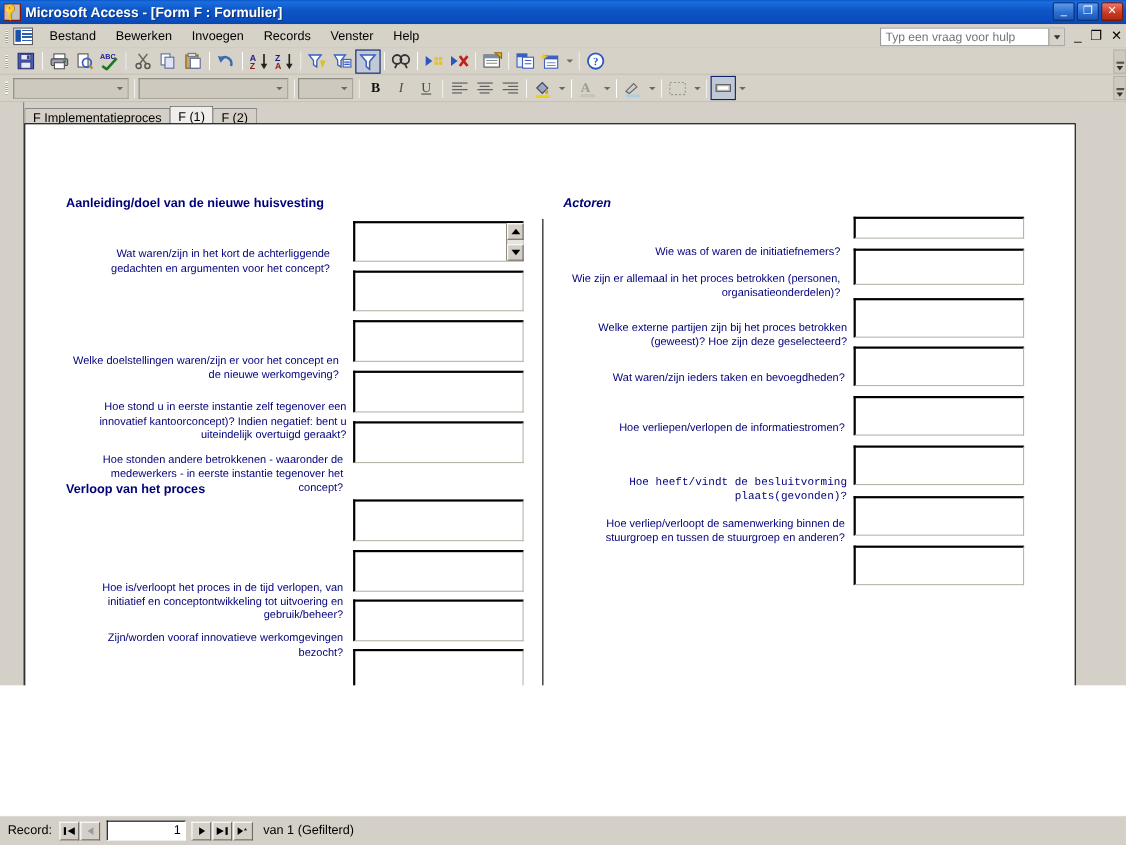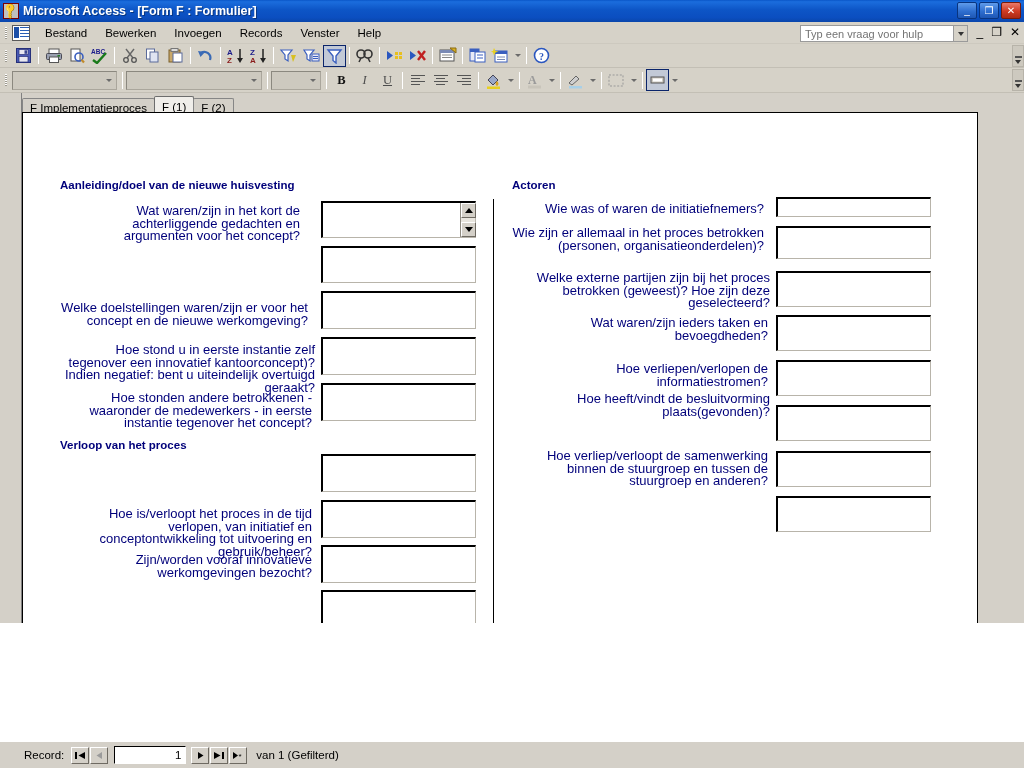--- a/index.html
+++ b/index.html
@@ -158,21 +158,21 @@
   .form-bottom-gap {
     position:absolute; left:0; top: 623px; width: 1024px; height: 25px; background:#d4d0c8;
   }
 
   
   .section-title {
     position: absolute; font-size: 11.5px; font-weight: bold; color: #00007a;
     white-space: nowrap;
   }
   .flabel {
-    position: absolute; font-size: 13px; color: #00007a; line-height: 12.5px;
+    position: absolute; font-size: 10px; color: #00007a; line-height: 12.5px; margin-top: 21px;
   }
   .fbox {
     position: absolute; background: #fff;
     border-top: 2px solid #000; border-left: 2px solid #000;
     border-right: 1px solid #b8b4aa; border-bottom: 1px solid #b8b4aa;
   }
   .fbox .sbar {
     position: absolute; right: 0px; top: 0px; bottom: 0px; width: 15px;
     background: #e8e5de; display: flex; flex-direction: column; justify-content: space-between;
     border-left: 1px solid #8f8b82;
@@ -191,21 +191,21 @@
     border-top-color:#fff; border-left-color:#fff;
     border-right-color:#6e6a62; border-bottom-color:#6e6a62;
     color: #00007a; font-weight: bold; font-size: 11.5px;
     display: flex; align-items: center; justify-content: center;
   }
 
   
   .recbar {
     position: absolute; left: 0; top: 741px; width: 1024px; height: 27px;
     background: #d4d0c8; border-top: 1px solid #fff;
-    display: flex; align-items: center; padding-left: 24px; gap: 0px;
+    display: flex; align-items: center; padding-left: 7px; gap: 0px;
   }
   .recbar .lbl { font-size: 11.5px; color: #000; margin-right: 7px; }
   .nav-btn {
     width: 18px; height: 17px; background: #d4d0c8;
     border: 1px solid #fff; border-right-color:#6e6a62; border-bottom-color:#6e6a62;
     display:flex;align-items:center;justify-content:center; margin-right:1px;
     font-size: 9px; color: #000;
   }
   .nav-btn.dim { color: #8d8d8d; }
   .rec-input {
@@ -601,38 +601,38 @@
       <div class="fbox" style="left:298px; top:341px; width:155px; height:38px;"></div>
 
       <div class="flabel" style="left:37px; top:395px; width:252px;">Hoe is/verloopt het proces in de tijd verlopen, van initiatief en conceptontwikkeling tot uitvoering en gebruik/beheer?</div>
       <div class="fbox" style="left:298px; top:387px; width:155px; height:38px;"></div>
 
       <div class="flabel" style="left:37px; top:441px; width:252px;">Zijn/worden vooraf innovatieve werkomgevingen bezocht?</div>
       <div class="fbox" style="left:298px; top:432px; width:155px; height:38px;"></div>
 
       <div class="fbox" style="left:298px; top:477px; width:155px; height:38px;"></div>
 
-      <div class="section-title" style="left:489px; top:66px;">Actoren</div>
+      <div class="section-title" style="left:489px; top:66px;font-style:italic;">Actoren</div>
 
       <div class="flabel" style="left:489px; top:90px; width:252px;">Wie was of waren de initiatiefnemers?</div>
       <div class="fbox" style="left:753px; top:84px; width:155px; height:20px;"></div>
 
       <div class="flabel" style="left:489px; top:114px; width:252px;">Wie zijn er allemaal in het proces betrokken (personen, organisatieonderdelen)?</div>
       <div class="fbox" style="left:753px; top:113px; width:155px; height:33px;"></div>
 
       <div class="flabel" style="left:489px; top:159px; width:258px;">Welke externe partijen zijn bij het proces betrokken (geweest)? Hoe zijn deze geselecteerd?</div>
       <div class="fbox" style="left:753px; top:158px; width:155px; height:36px;"></div>
 
       <div class="flabel" style="left:489px; top:204px; width:256px;">Wat waren/zijn ieders taken en bevoegdheden?</div>
       <div class="fbox" style="left:753px; top:202px; width:155px; height:36px;"></div>
 
       <div class="flabel" style="left:489px; top:250px; width:256px;">Hoe verliepen/verlopen de informatiestromen?</div>
       <div class="fbox" style="left:753px; top:247px; width:155px; height:36px;"></div>
 
-      <div class="flabel" style="left:489px; top:280px; width:258px;">Hoe heeft/vindt de besluitvorming plaats(gevonden)?</div>
+      <div class="flabel" style="left:489px; top:300px; width:258px;font-family:Liberation Mono, monospace;">Hoe heeft/vindt de besluitvorming plaats(gevonden)?</div>
       <div class="fbox" style="left:753px; top:292px; width:155px; height:36px;"></div>
 
       <div class="flabel" style="left:489px; top:337px; width:256px;">Hoe verliep/verloopt de samenwerking binnen de stuurgroep en tussen de stuurgroep en anderen?</div>
       <div class="fbox" style="left:753px; top:338px; width:155px; height:36px;"></div>
 
       <div class="fbox" style="left:753px; top:383px; width:155px; height:36px;"></div>
 
       <div class="navbtn" style="left:825px; top:545px; width:55px;">Terug</div>
       <div class="navbtn" style="left:885px; top:545px; width:57px;">Verder</div>
 

